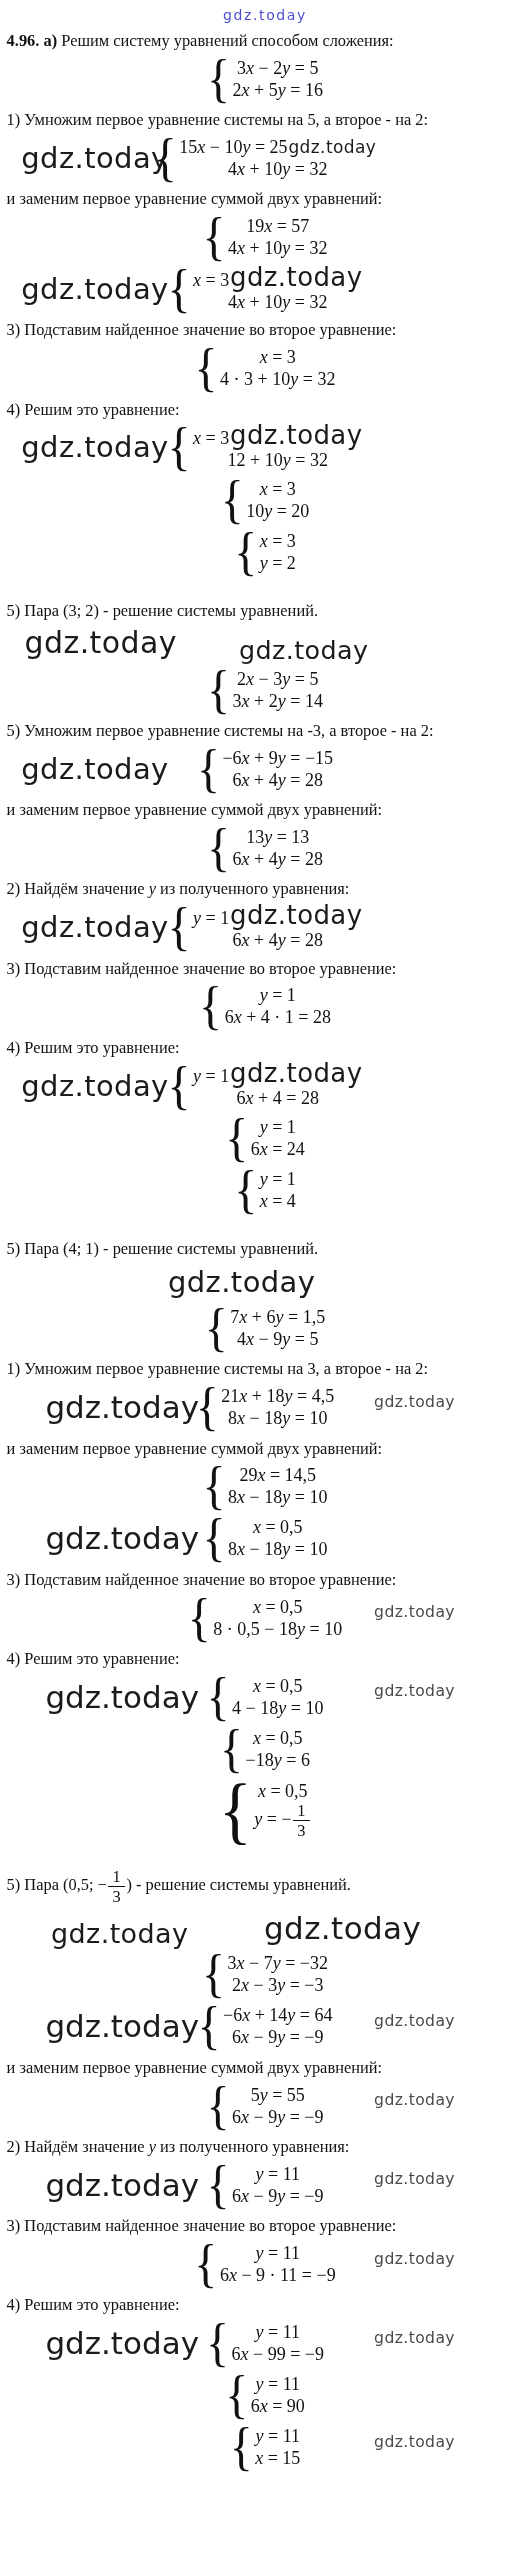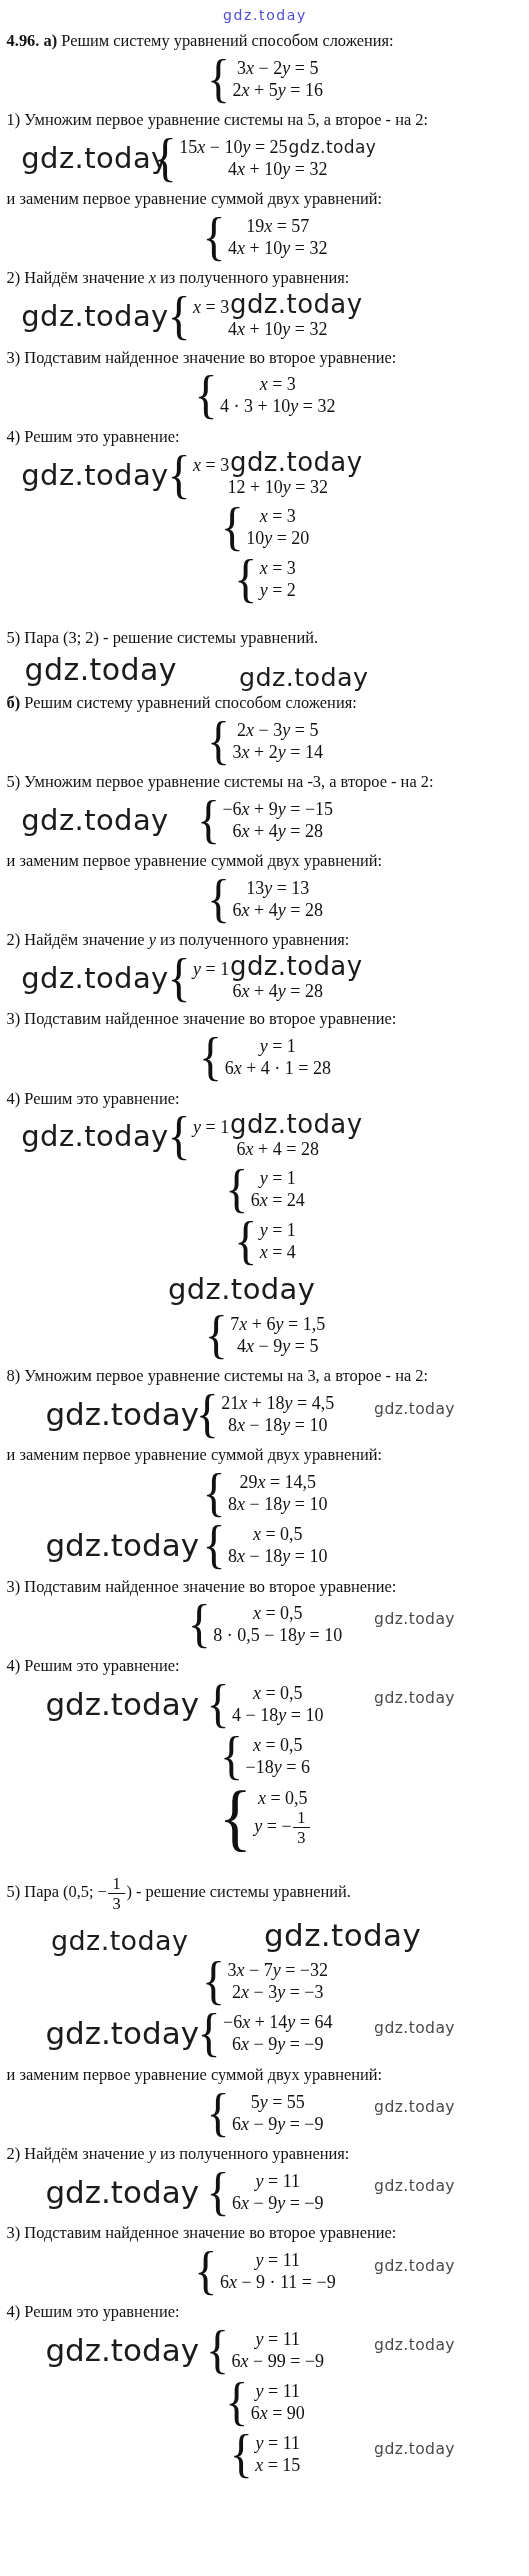--- a/index.html
+++ b/index.html
@@ -70,21 +70,20 @@
     <div class="line step"><span>и заменим первое уравнение суммой двух уравнений:</span></div>
     <div class="sys">
       <span class="sys-inner">
         <span class="brace">{</span>
         <span class="eqs">
           <span class="eq">19<i>x</i> = 57</span>
           <span class="eq">4<i>x</i> + 10<i>y</i> = 32</span>
         </span>
       </span>
     </div>
-    <div class="line step"><span>2) Найдём значение <i>x</i> из полученного уравнения:</span></div>
     <div class="sys">
       <span class="wm wm-far">gdz.today</span>
       <span class="sys-inner">
         <span class="brace">{</span>
         <span class="eqs">
           <span class="eq"><i>x</i> = 3<span class="wm wm-eq1 lg">gdz.today</span></span>
           <span class="eq">4<i>x</i> + 10<i>y</i> = 32</span>
         </span>
       </span>
     </div>
@@ -125,21 +124,20 @@
           <span class="eq"><i>x</i> = 3</span>
           <span class="eq"><i>y</i> = 2</span>
         </span>
       </span>
     </div>
     <div class="line result">5) Пара (3; 2) - решение системы уравнений.</div>
     <div class="wm-row va">
       <span class="wm w1">gdz.today</span>
       <span class="wm w2">gdz.today</span>
     </div>
-    <div class="line heading"><span class="prefix">б)</span> <span>Решим систему уравнений способом сложения:</span></div>
     <div class="sys">
       <span class="sys-inner">
         <span class="brace">{</span>
         <span class="eqs">
           <span class="eq">2<i>x</i> − 3<i>y</i> = 5</span>
           <span class="eq">3<i>x</i> + 2<i>y</i> = 14</span>
         </span>
       </span>
     </div>
     <div class="line step"><span>5) Умножим первое уравнение системы на -3, а второе - на 2:</span></div>
@@ -206,33 +204,34 @@
     </div>
     <div class="sys">
       <span class="sys-inner">
         <span class="brace">{</span>
         <span class="eqs">
           <span class="eq"><i>y</i> = 1</span>
           <span class="eq"><i>x</i> = 4</span>
         </span>
       </span>
     </div>
+    <div class="line result">5) Пара (4; 1) - решение системы уравнений.</div>
     <div class="wm-row vb">
       <span class="wm w1">gdz.today</span>
     </div>
     <div class="sys">
       <span class="sys-inner">
         <span class="brace">{</span>
         <span class="eqs">
           <span class="eq">7<i>x</i> + 6<i>y</i> = 1,5</span>
           <span class="eq">4<i>x</i> − 9<i>y</i> = 5</span>
         </span>
       </span>
     </div>
-    <div class="line step"><span>8) Умножим первое уравнение системы на 3, а второе - на 2:</span></div>
+    <div class="line step"><span>1) Умножим первое уравнение системы на 3, а второе - на 2:</span></div>
     <div class="sys">
       <span class="wm wm-near">gdz.today</span>
       <span class="sys-inner">
         <span class="brace">{</span>
         <span class="eqs">
           <span class="eq">21<i>x</i> + 18<i>y</i> = 4,5</span>
           <span class="eq">8<i>x</i> − 18<i>y</i> = 10</span>
         </span>
       </span>
       <span class="wm wm-right">gdz.today</span>

